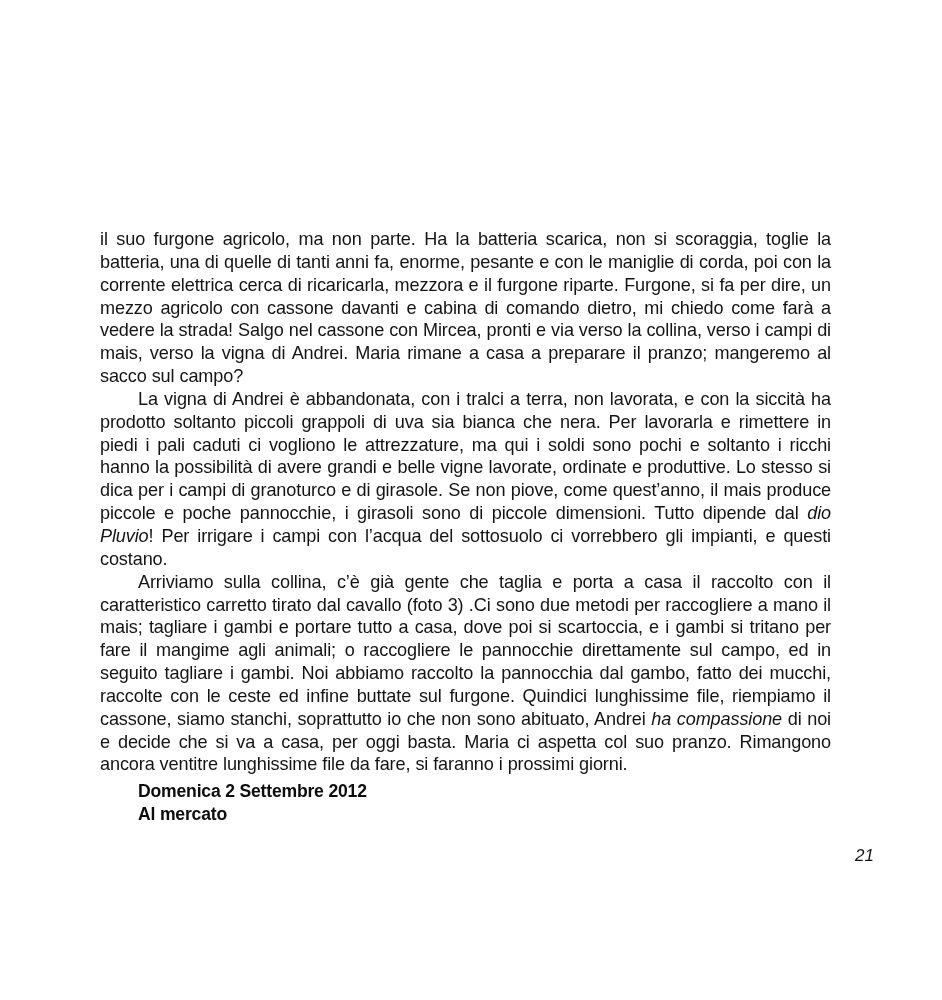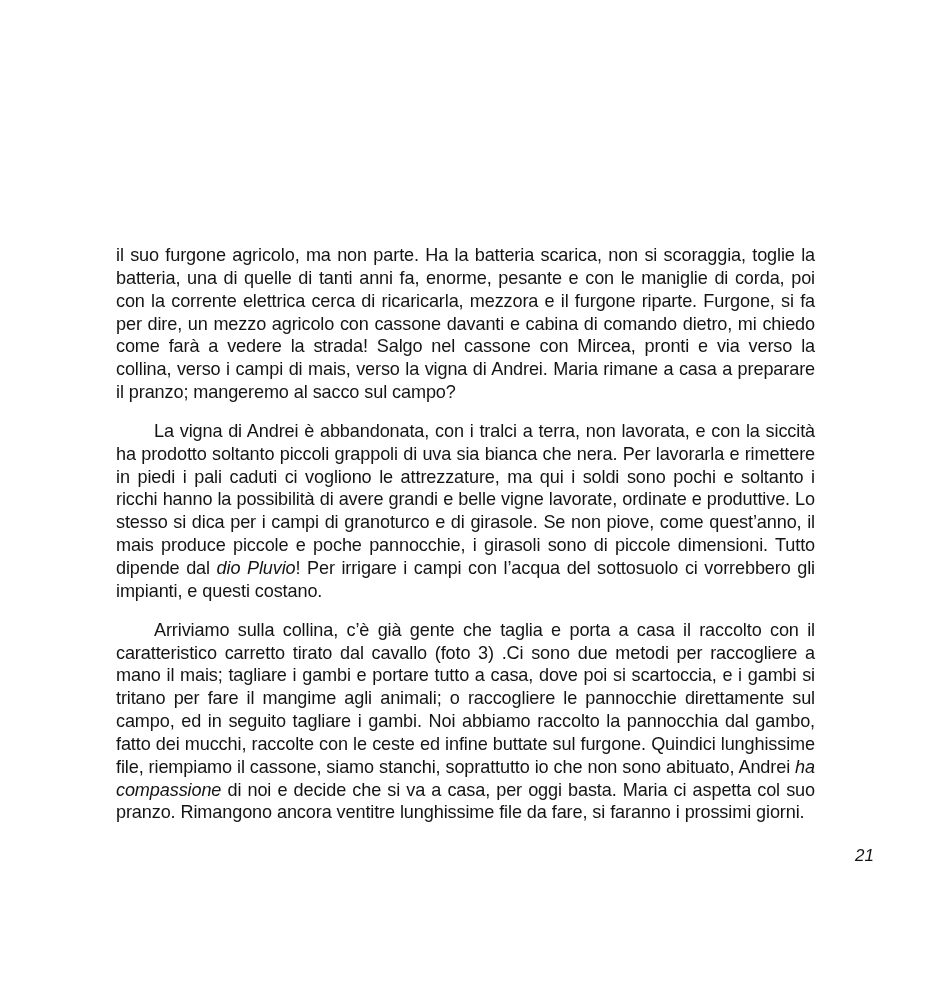--- a/index.html
+++ b/index.html
@@ -24,21 +24,21 @@
   }
 
   .text-column {
     position: absolute;
     left: 100px;
     top: 228px;
     width: 731px;
   }
 
   p.body-par {
-    margin: 16px;
+    margin: 0;
     font-size: 18.1px;
     line-height: 22.85px;
     text-align: justify;
     text-justify: inter-word;
     letter-spacing: -0.12px;
     word-spacing: 0.1px;
     color: #141414;
     -webkit-font-smoothing: antialiased;
   }
 
@@ -99,17 +99,21 @@
   <div class="text-column">
 
     <p class="body-par">il suo furgone agricolo, ma non parte. Ha la batteria scarica, non si scoraggia, toglie la batteria, una di quelle di tanti anni fa, enorme, pesante e con le maniglie di corda, poi con la corrente elettrica cerca di ricaricarla, mezzora e il furgone riparte. Furgone, si fa per dire, un mezzo agricolo con cassone davanti e cabina di comando dietro, mi chiedo come farà a vedere la strada! Salgo nel cassone con Mircea, pronti e via verso la collina, verso i campi di mais, verso la vigna di Andrei. Maria rimane a casa a preparare il pranzo; mangeremo al sacco sul campo?</p>
 
     <p class="body-par indented"><span>La vigna di Andrei è abbandonata, con i tralci a terra, non lavorata, e con la siccità ha prodotto soltanto piccoli grappoli di uva sia bianca che nera. Per lavorarla e rimettere in piedi i pali caduti ci vogliono le attrezzature, ma qui i soldi sono pochi e soltanto i ricchi hanno la possibilità di avere grandi e belle vigne lavorate, ordinate e produttive. Lo stesso si dica per i campi di granoturco e di girasole. Se non piove, come quest’anno, il mais produce piccole e poche pannocchie, i girasoli sono di piccole dimensioni. Tutto dipende dal </span><span class="italic">dio Pluvio</span><span>! Per irrigare i campi con l’acqua del sottosuolo ci vorrebbero gli impianti, e questi costano.</span></p>
 
     <p class="body-par indented"><span>Arriviamo sulla collina, c’è già gente che taglia e porta a casa il raccolto con il caratteristico carretto tirato dal cavallo (foto 3) .Ci sono due metodi per raccogliere a mano il mais; tagliare i gambi e portare tutto a casa, dove poi si scartoccia, e i gambi si tritano per fare il mangime agli animali; o raccogliere le pannocchie direttamente sul campo, ed in seguito tagliare i gambi. Noi abbiamo raccolto la pannocchia dal gambo, fatto dei mucchi, raccolte con le ceste ed infine buttate sul furgone. Quindici lunghissime file, riempiamo il cassone, siamo stanchi, soprattutto io che non sono abituato, Andrei </span><span class="italic">ha compassione</span><span> di noi e decide che si va a casa, per oggi basta. Maria ci aspetta col suo pranzo. Rimangono ancora ventitre lunghissime file da fare, si faranno i prossimi giorni.</span></p>
 
   </div>
 
+  <div class="heading-block">
+    <p class="heading-line">Domenica 2 Settembre 2012</p>
+    <p class="heading-line">Al mercato</p>
+  </div>
 
 
   <div class="page-number">21</div>
 
 </div>
 
 </body></html>

